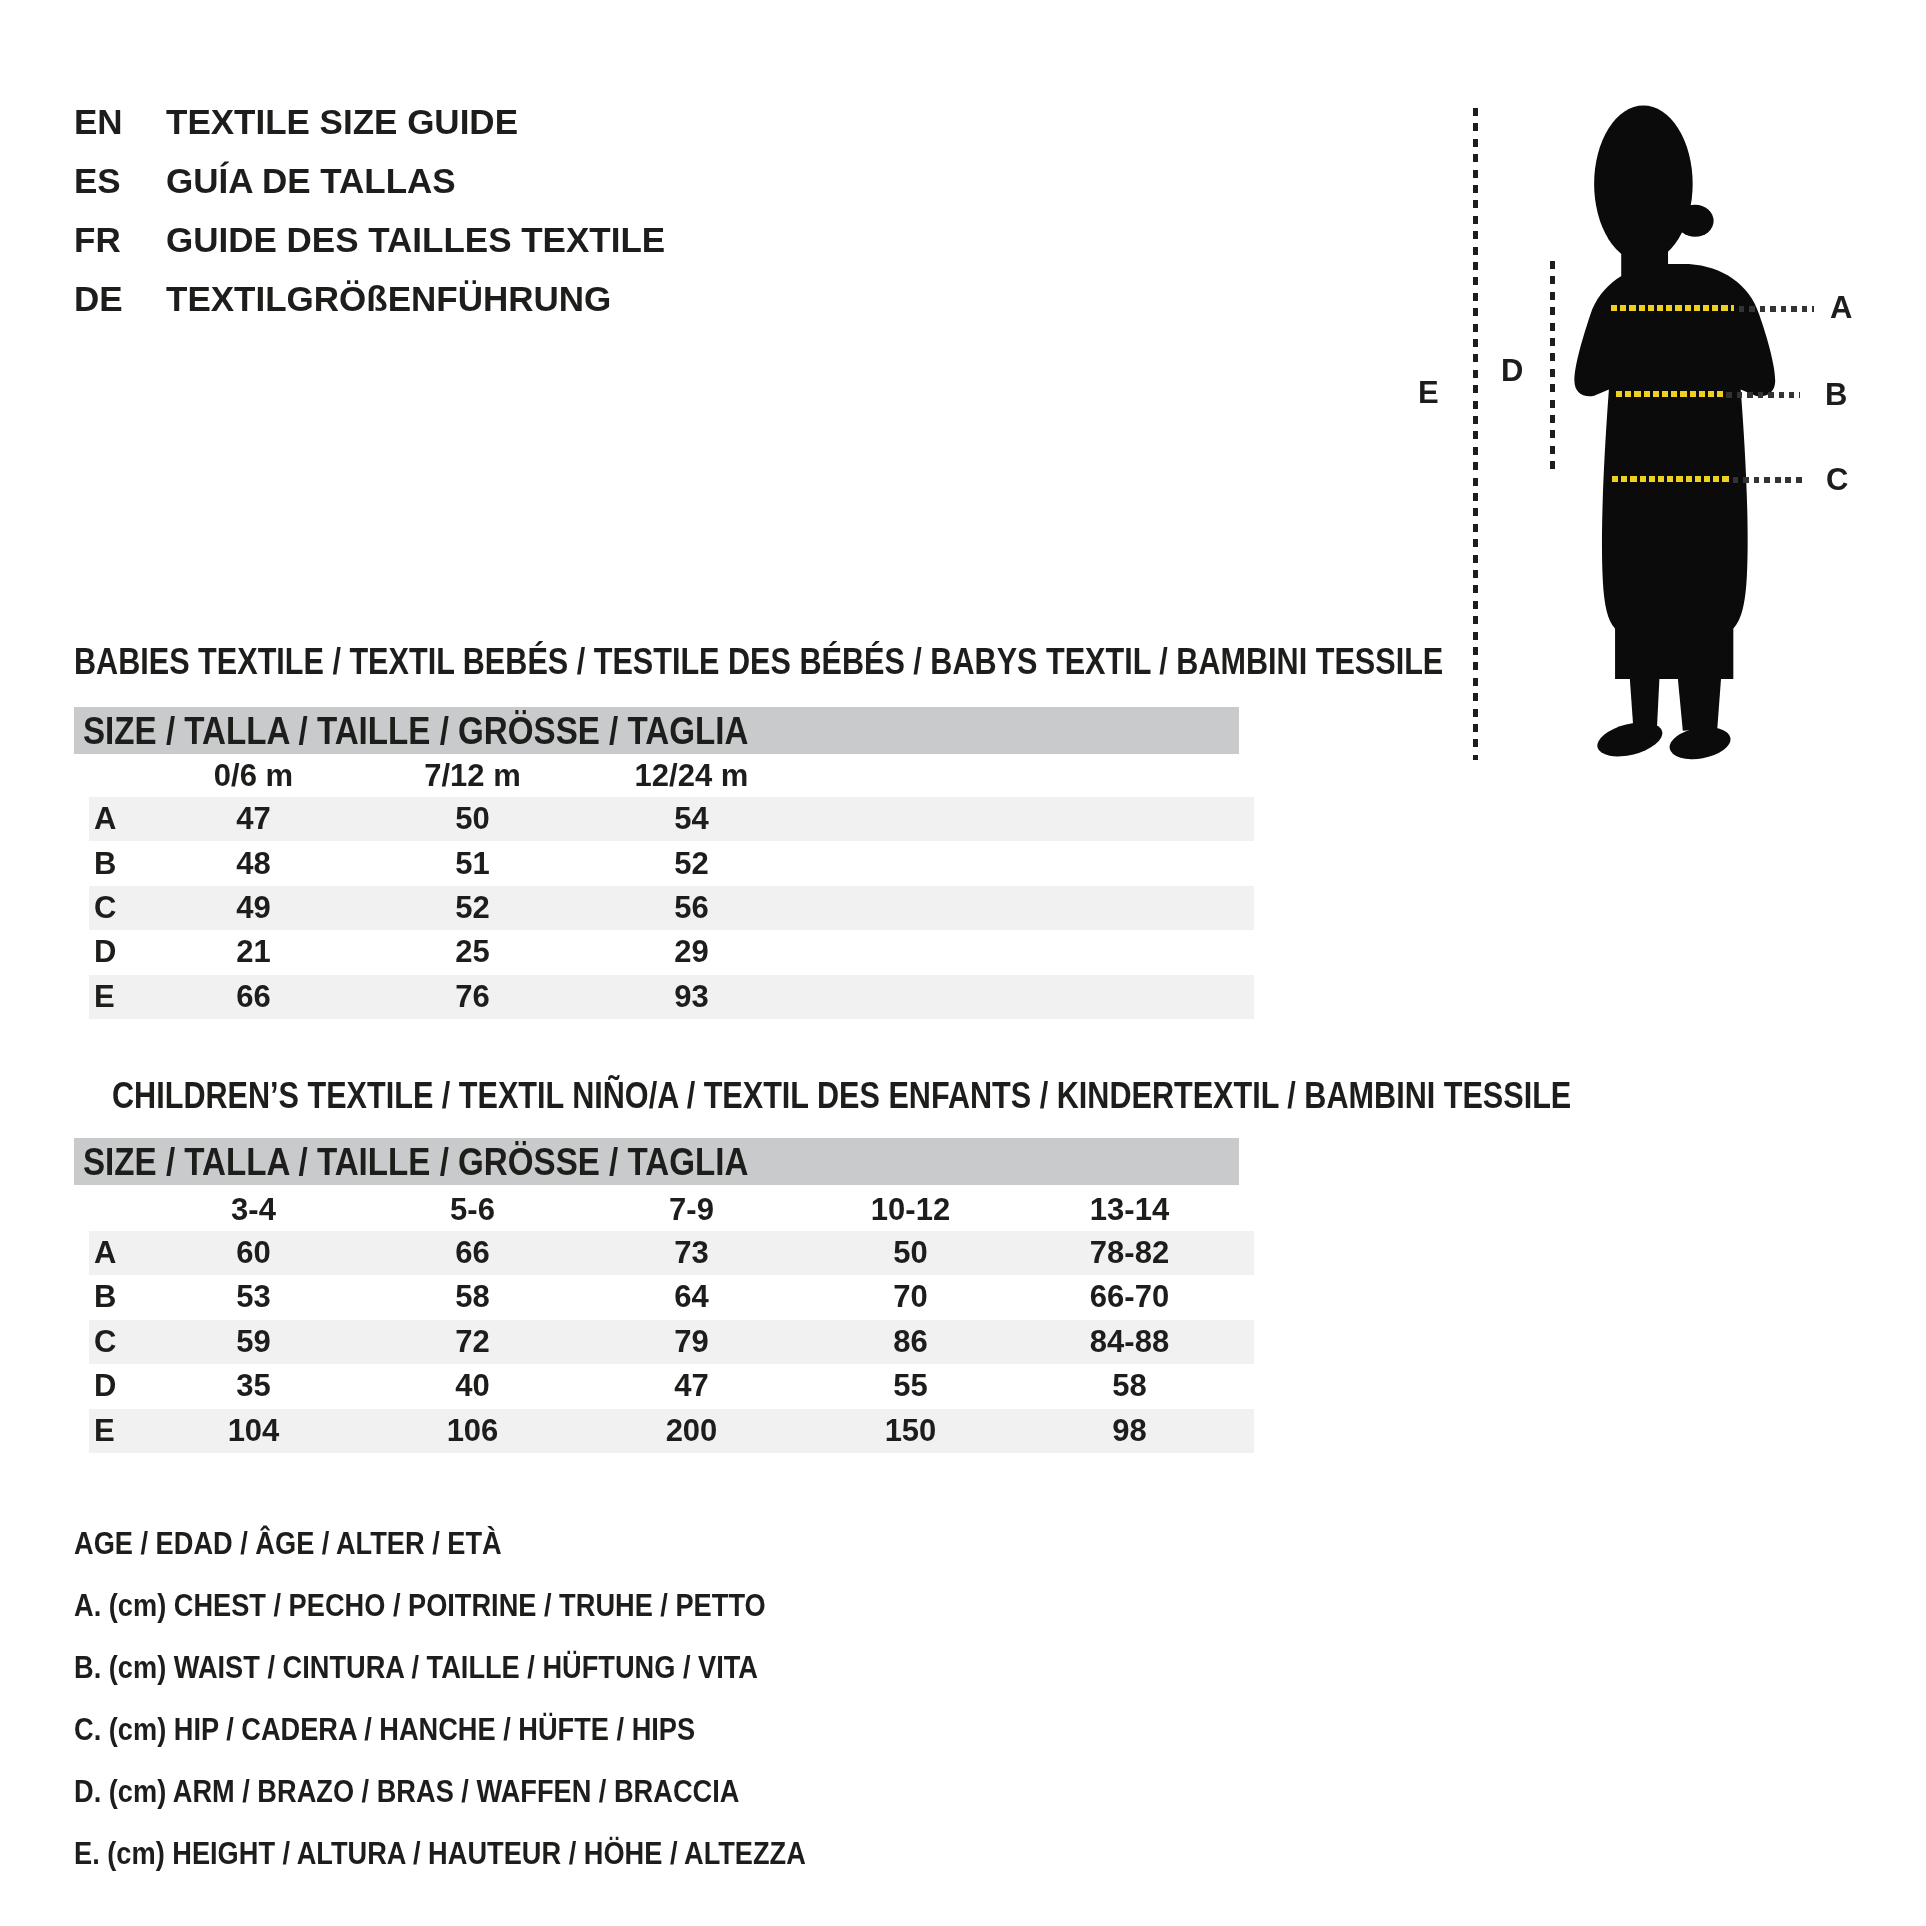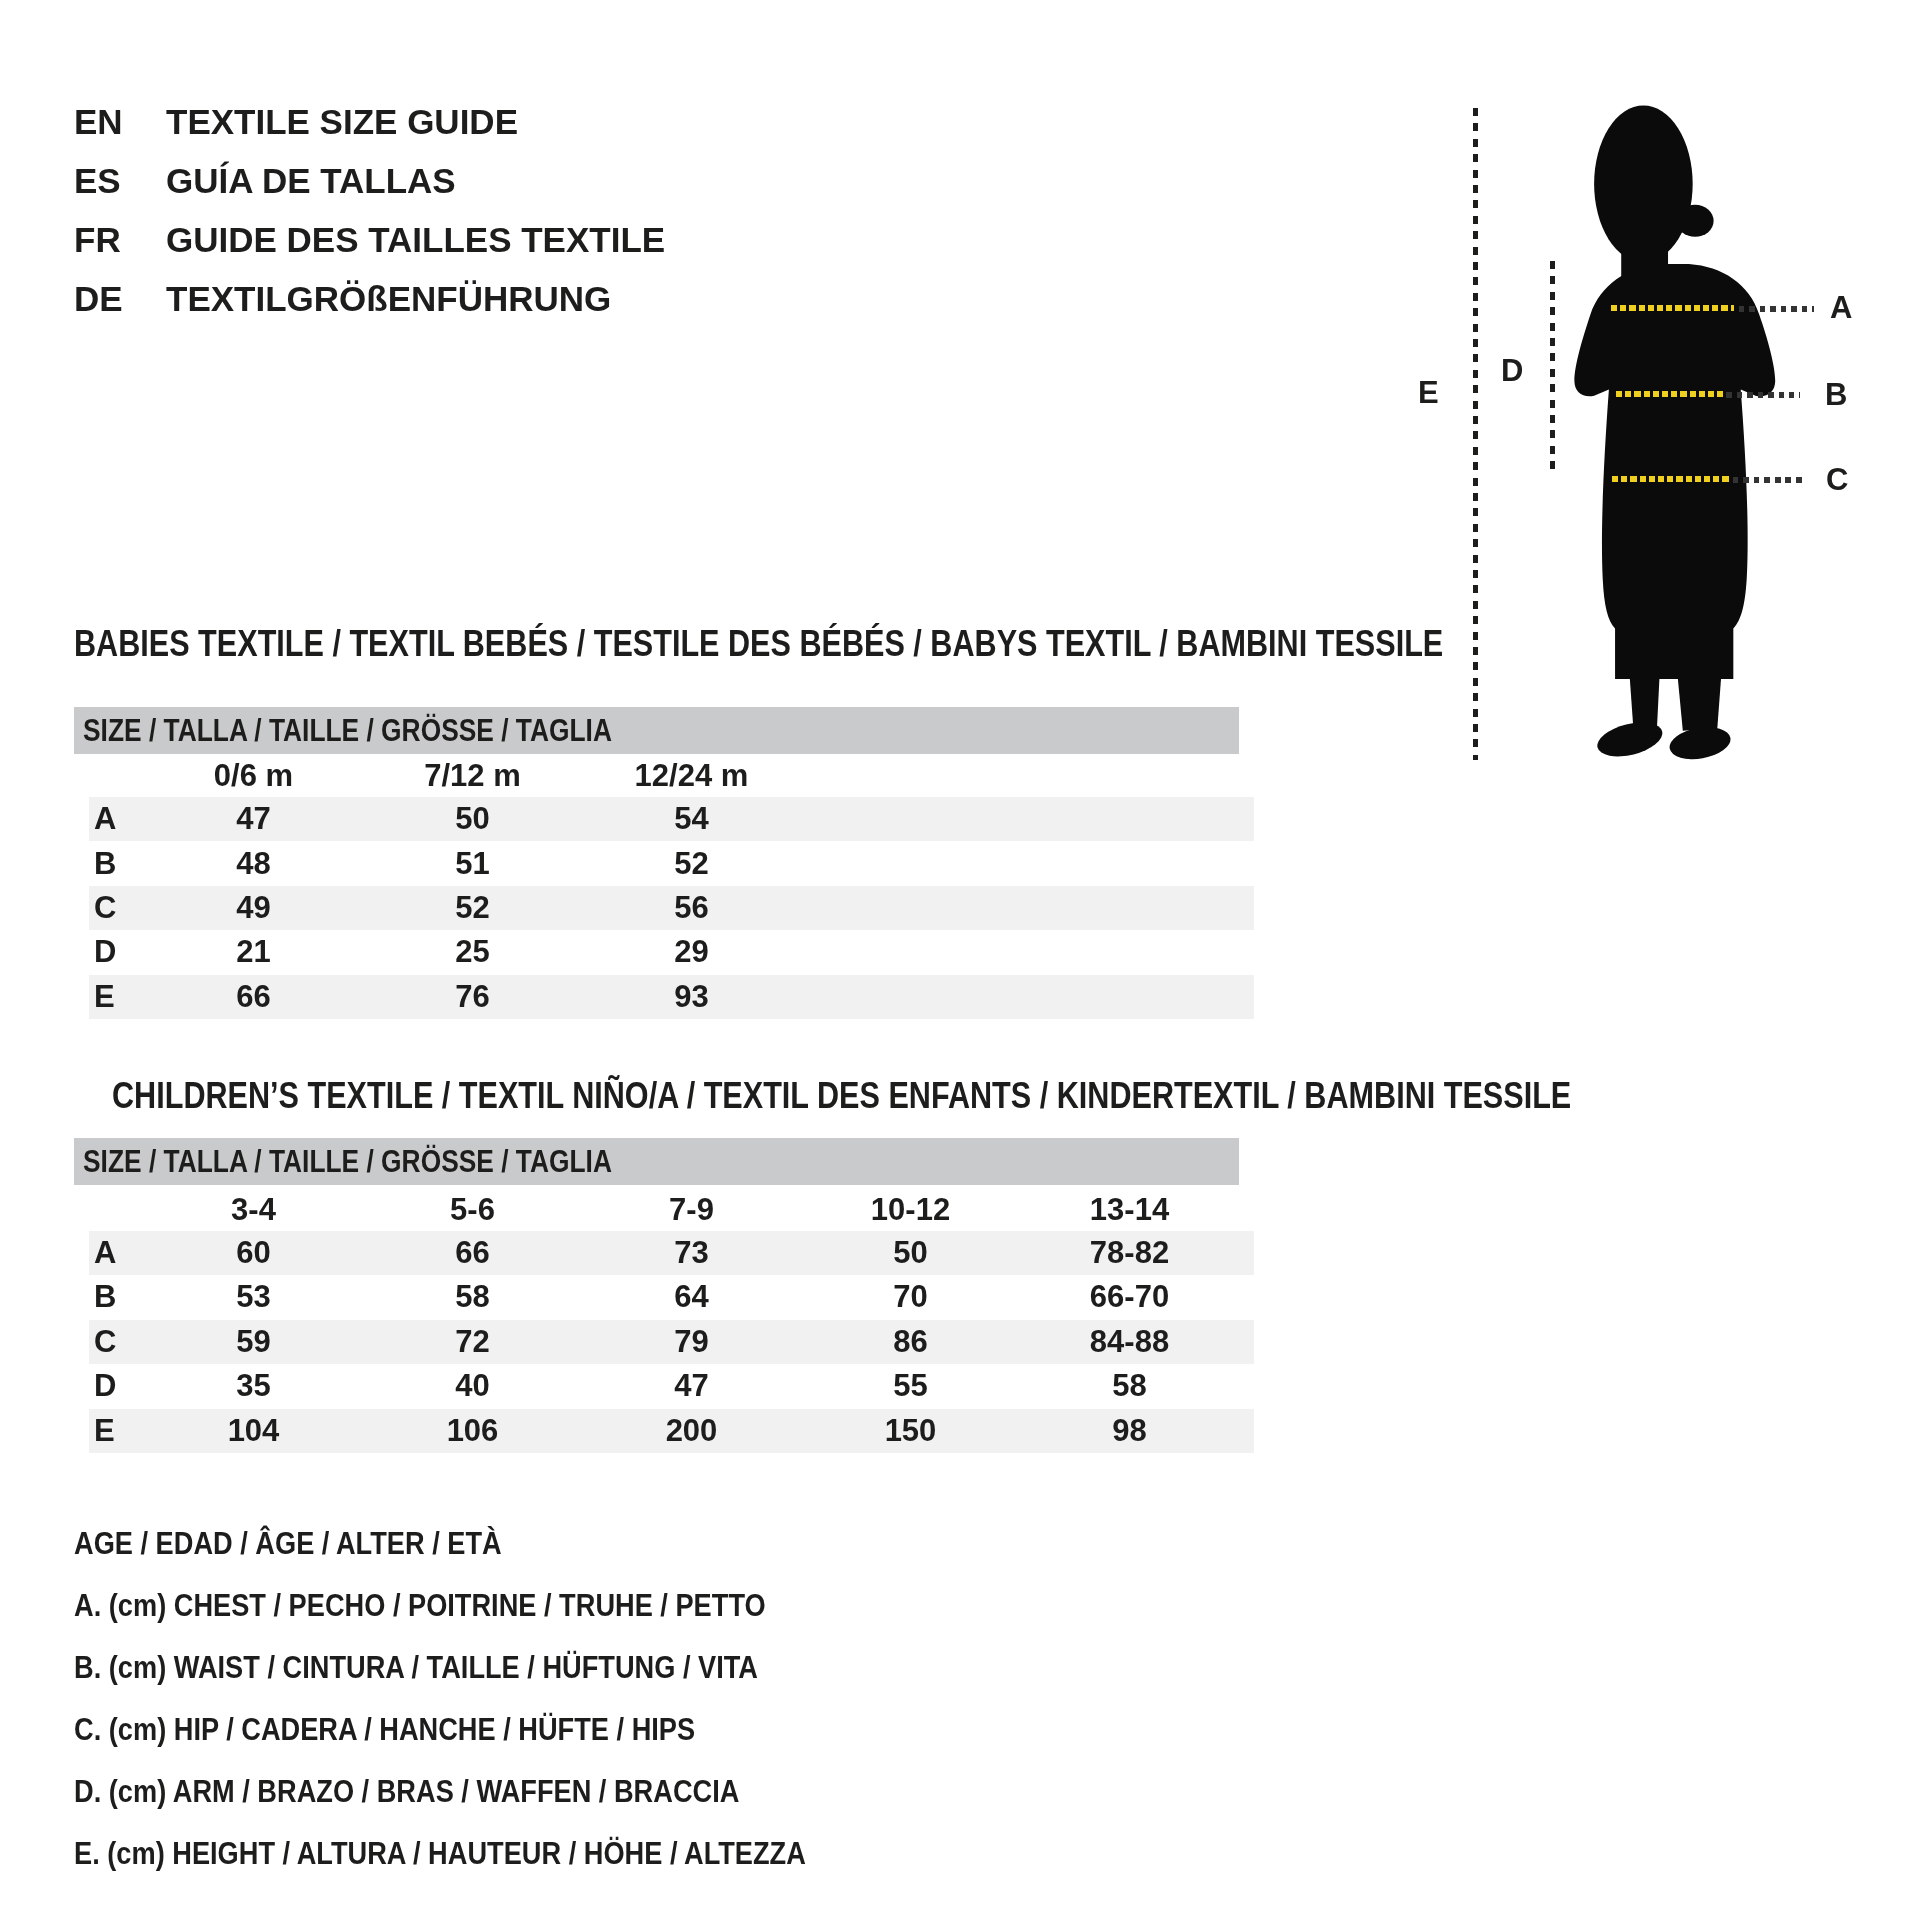--- a/index.html
+++ b/index.html
@@ -21,21 +21,21 @@
   .lang-title { white-space:nowrap; }
 
   
   .section-title { left:74px; font-size:36px; white-space:nowrap; }
 
   
   .size-bar {
     left:74px; width:1165px; height:47px;
     background:#c9cacb;
     display:flex; align-items:center;
-    padding-left:8.6px; font-size:31px;
+    padding-left:8.6px; font-size:39px;
   }
   .trow {
     left:89px; width:1165px; height:44px;
     display:grid; align-items:center;
     font-size:31px;
   }
   .cols3 { grid-template-columns:55px 219px 219px 219px; }
   .cols5 { grid-template-columns:55px 219px 219px 219px 219px 219px; }
   .thead { height:43px; }
   .stripe { background:#f1f1f2; }
@@ -126,21 +126,21 @@
   <div class="abs ydash" style="left:1612px;top:476px;width:117px;"></div>
   <div class="abs kdash" style="left:1733px;top:477px;width:71px;"></div>
 
   <div class="abs mlabel" style="left:1830px;top:288px;">A</div>
   <div class="abs mlabel" style="left:1825px;top:375px;">B</div>
   <div class="abs mlabel" style="left:1826px;top:460px;">C</div>
   <div class="abs mlabel" style="left:1501px;top:351px;">D</div>
   <div class="abs mlabel" style="left:1418px;top:373px;">E</div>
 </div>
 
-<div class="abs section-title" style="top:623px;">
+<div class="abs section-title" style="top:641px;">
   <span class="cond85">BABIES TEXTILE / TEXTIL BEBÉS / TESTILE DES BÉBÉS / BABYS TEXTIL / BAMBINI TESSILE</span>
 </div>
 
 <div class="abs size-bar" style="top:707px;">
   <span class="cond85">SIZE / TALLA / TAILLE / GRÖSSE / TAGLIA</span>
 </div>
 
 <div class="abs trow thead cols3" style="top:754px;">
   <div class="cl"></div>
   <div class="cc">0/6 m</div>

